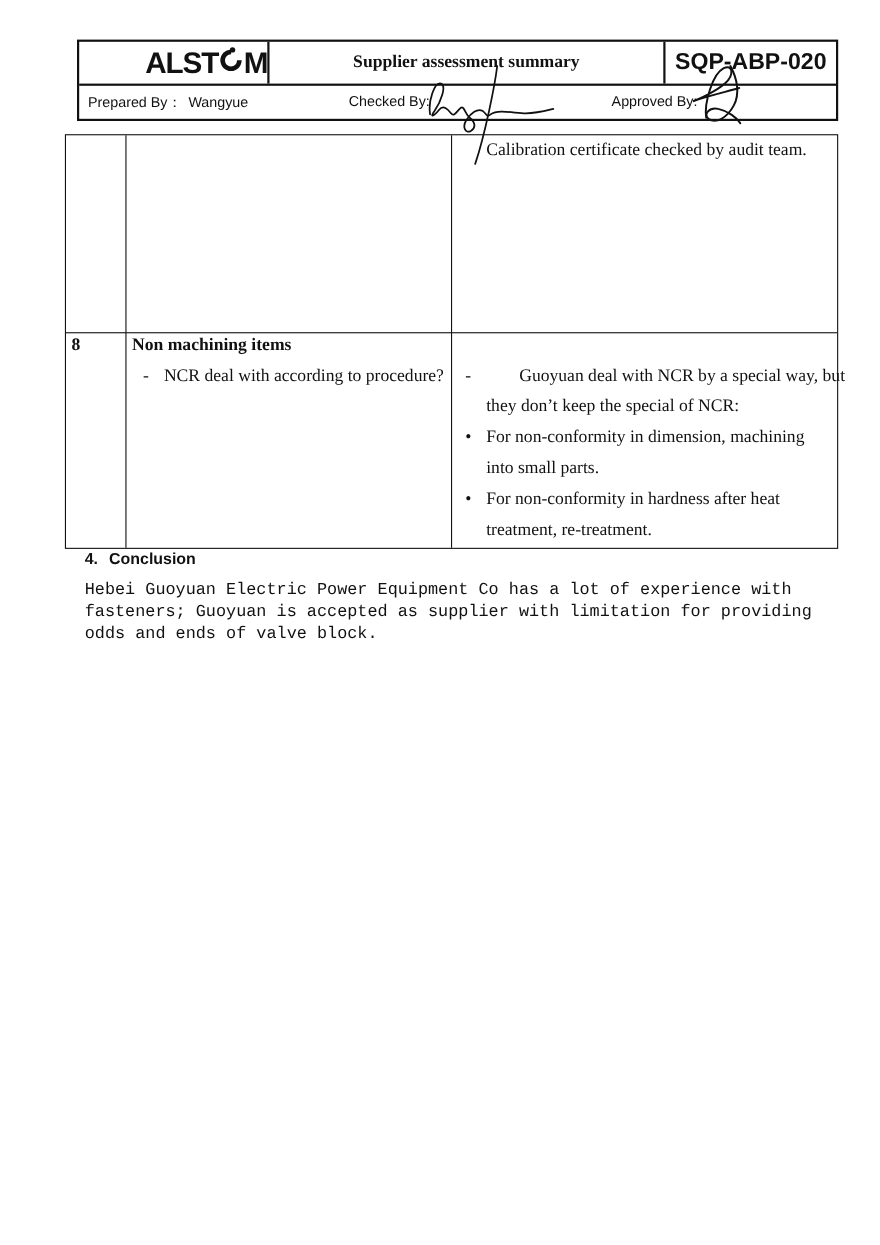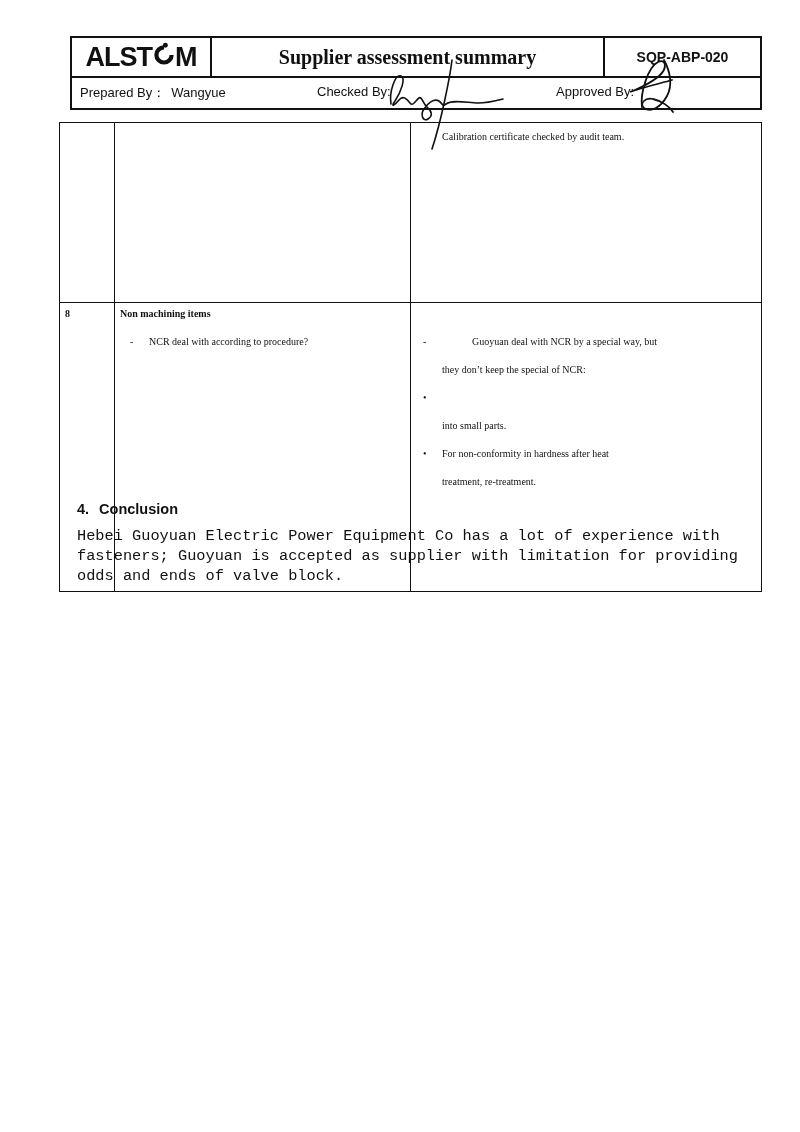--- a/index.html
+++ b/index.html
@@ -1,38 +1,38 @@
 <!DOCTYPE html>
 <html><head>
 <meta charset="utf-8">
 <style>
   html,body{margin:0;padding:0;background:#ffffff;}
   .page{position:relative;width:800px;height:1132px;background:#ffffff;color:#111111;overflow:hidden;}
 
   
   .header-table{position:absolute;left:70px;top:36px;width:692px;border:2px solid #111;box-sizing:border-box;background:#fff;}
   .h-row1{display:flex;height:38px;border-bottom:2px solid #111;}
-  .h-cell-logo{width:140px;border-right:2px solid #111;display:flex;align-items:center;justify-content:center;box-sizing:border-box;}
+  .h-cell-logo{width:140px;border-right:2px solid #111;display:flex;align-items:center;justify-content:flex-end;box-sizing:border-box;margin-left:33px;}
   .logo-text{font-family:"Liberation Sans",sans-serif;font-weight:bold;font-size:27px;letter-spacing:-1px;display:flex;align-items:center;line-height:1;}
   .logo-o{display:inline-block;margin:0 0.5px 2px 0.5px;}
-  .h-cell-title{flex:1;display:flex;align-items:center;justify-content:center;font-family:"Liberation Serif",serif;font-weight:bold;font-size:20px;text-align:right;}
-  .h-cell-code{width:157px;border-left:2px solid #111;display:flex;align-items:center;justify-content:center;font-family:"Liberation Sans",sans-serif;font-weight:bold;font-size:14px;box-sizing:border-box;}
+  .h-cell-title{flex:1;display:flex;align-items:center;justify-content:center;font-family:"Liberation Serif",serif;font-weight:bold;font-size:16px;text-align:right;}
+  .h-cell-code{width:157px;border-left:2px solid #111;display:flex;align-items:center;justify-content:center;font-family:"Liberation Sans",sans-serif;font-weight:bold;font-size:21px;box-sizing:border-box;}
   .h-row2{position:relative;height:30px;font-family:"Liberation Sans",sans-serif;font-size:13px;}
   .h-row2 .fld{position:absolute;top:6px;white-space:nowrap;}
   .fld-prepared{left:8px;}
   .fld-prepared .val{margin-left:6px;}
   .fld-checked{left:245px;}
   .fld-approved{left:484px;}
 
   .sig{position:absolute;z-index:5;pointer-events:none;}
   .sig-checked{left:383px;top:52px;}
   .sig-approved{left:612px;top:55px;}
 
   
-  .main-table{position:absolute;left:59px;top:122px;width:703px;height:470px;border:1.5px solid #111;box-sizing:border-box;font-family:"Liberation Serif",serif;font-size:10px;background:#fff;}
+  .main-table{position:absolute;left:59px;top:122px;width:703px;height:377px;border:1.5px solid #111;box-sizing:border-box;font-family:"Liberation Serif",serif;font-size:16px;background:#fff;}
   .vline1{position:absolute;left:54px;top:0;bottom:0;width:0;border-left:1.5px solid #111;}
   .vline2{position:absolute;left:350px;top:0;bottom:0;width:0;border-left:1.5px solid #111;}
   .hline-row8{position:absolute;left:0;right:0;top:179px;height:0;border-top:1.5px solid #111;}
   .tline{position:absolute;white-space:nowrap;line-height:20px;}
   .cal-note{left:382px;top:4px;}
   .row8-num{left:5px;top:181px;font-weight:bold;}
   .row8-title{left:60px;top:181px;font-weight:bold;}
   .q-marker{left:70px;top:209px;}
   .q-text{left:89px;top:209px;}
   .f0-m{left:363px;top:209px;}
@@ -99,20 +99,21 @@
     <div class="tline row8-num">8</div>
     <div class="tline row8-title">Non machining items</div>
     <div class="tline q-marker">-</div>
     <div class="tline q-text">NCR deal with according to procedure?</div>
 
     <div class="tline f0-m">-</div>
     <div class="tline f0-l0">Guoyuan deal with NCR by a special way, but</div>
     <div class="tline f0-l1">they don’t keep the special of NCR:</div>
 
     <div class="tline f1-m">•</div>
+    <div class="tline f1-l0">For non-conformity in dimension, machining</div>
     <div class="tline f1-l1">into small parts.</div>
 
     <div class="tline f2-m">•</div>
     <div class="tline f2-l0">For non-conformity in hardness after heat</div>
     <div class="tline f2-l1">treatment, re-treatment.</div>
   </div>
 
   <div class="conclusion-h">
     <span class="c-num">4.</span>
     <span>Conclusion</span>

